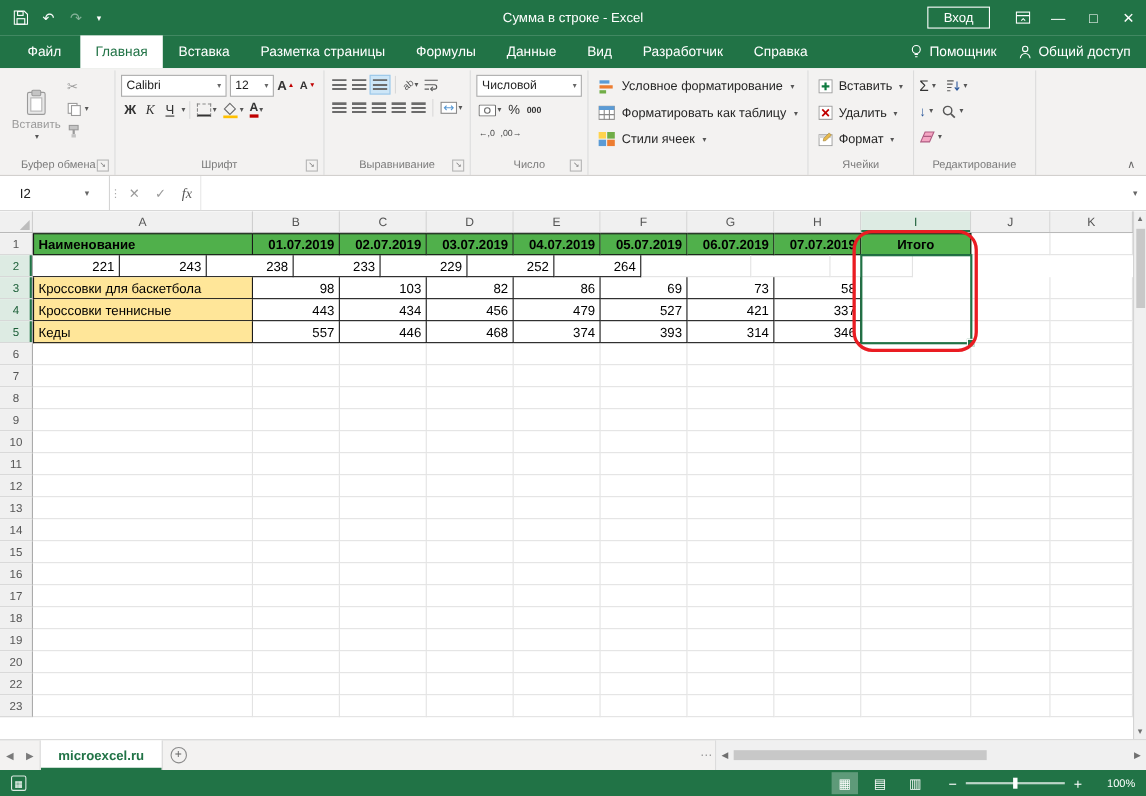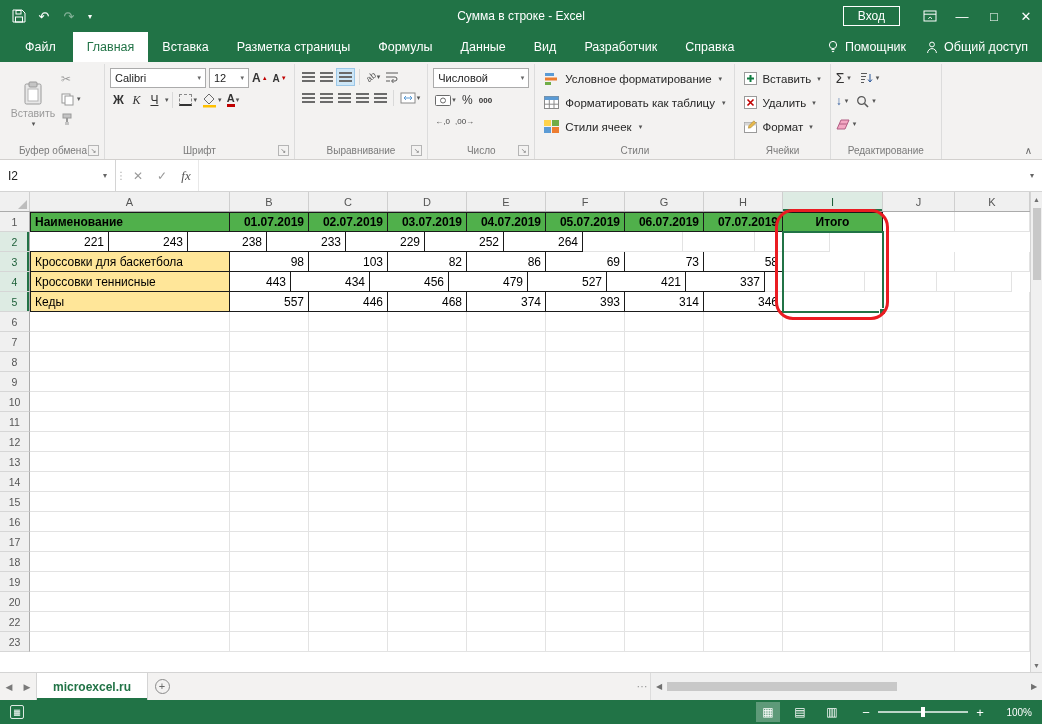--- a/index.html
+++ b/index.html
@@ -70,21 +70,21 @@
   .stylebtn{display:flex;align-items:center;gap:6px;font-size:11.5px;color:#262626;height:21px;padding:0 4px;white-space:nowrap;}
   .cellbtn{display:flex;align-items:center;gap:5px;font-size:11.5px;color:#262626;height:21px;padding:0 4px;white-space:nowrap;}
   .editbtn{display:flex;align-items:center;gap:2px;height:20px;}
   .sigma{font-size:14px;color:#333;}
   .filldown{color:#2b579a;font-weight:bold;font-size:12px;}
   .collapse{position:absolute;right:10px;bottom:3px;color:#666;font-size:10px;}
   .ico{display:inline-flex;align-items:center;}
 
   
   .formulabar{height:32px;background:#fff;border-bottom:1px solid #d4d4d4;display:flex;align-items:stretch;flex:0 0 32px;}
-  .namebox{width:116px;border-right:1px solid #d4d4d4;display:flex;align-items:center;padding:0 8px;font-size:12px;color:#222;}
+  .namebox{width:100px;border-right:1px solid #d4d4d4;display:flex;align-items:center;padding:0 18px;font-size:12px;color:#222;}
   .nb-arrow{margin-left:auto;font-size:8px;color:#666;}
   .fb-splitter{width:10px;display:flex;align-items:center;justify-content:center;color:#aaa;font-size:10px;}
   .fb-btn{width:24px;display:flex;align-items:center;justify-content:center;font-size:12px;color:#9a9a9a;}
   .fb-fx{color:#555;font-style:italic;font-family:"Liberation Serif",serif;font-size:13px;}
   .fb-input{flex:1;border-left:1px solid #e8e8e8;padding:0 6px;font-size:12px;display:flex;align-items:center;color:#000;}
   .fb-expand{width:20px;display:flex;align-items:center;justify-content:center;color:#666;font-size:8px;}
 
   
   .gridwrap{flex:1;display:flex;overflow:hidden;background:#fff;}
   .gridmain{width:1030px;display:flex;flex-direction:column;}
@@ -423,23 +423,20 @@
                 <rect x="0" y="0" width="7" height="6" fill="#ffd34d"></rect>
                 <rect x="8" y="0" width="7" height="6" fill="#70ad47"></rect>
                 <rect x="0" y="7" width="7" height="6" fill="#5b9bd5"></rect>
                 <rect x="8" y="7" width="7" height="6" fill="#ed7d31"></rect>
               </svg>
             </span>
           <span>Стили ячеек</span>
           <span class="mini-arr">▾</span>
         </div>
       </div>
-      <div class="rg-label">
-        <span>Стили</span>
-      </div>
     </div>
 
     <div class="rgroup">
       <div class="rg-body rg-col">
         <div class="cellbtn">
           <span class="ico">
               <svg width="13" height="13" viewBox="0 0 13 13">
                 <rect x="0.5" y="0.5" width="12" height="12" fill="#fff" stroke="#9a9a9a"></rect>
                 <path d="M6.5 3 v7 M3 6.5 h7" stroke="#107c41" stroke-width="2"></path>
               </svg>
@@ -596,21 +593,21 @@
             <div class="cell num right" style="width: 79px;">69</div>
             <div class="cell num right" style="width: 79px;">73</div>
             <div class="cell num right" style="width: 79px;">58</div>
             <div class="cell" style="width: 100px;"></div>
             <div class="cell" style="width: 72px;"></div>
             <div class="cell" style="width: 75px;"></div>
           </div>
           <div class="grow">
             <div class="rowh sel">4</div>
             <div class="cell name left first" style="width: 200px;">Кроссовки теннисные</div>
-            <div class="cell num right" style="width: 61px;">443</div>
+            <div class="cell num right" style="width: 79px;">443</div>
             <div class="cell num right" style="width: 79px;">434</div>
             <div class="cell num right" style="width: 79px;">456</div>
             <div class="cell num right" style="width: 79px;">479</div>
             <div class="cell num right" style="width: 79px;">527</div>
             <div class="cell num right" style="width: 79px;">421</div>
             <div class="cell num right" style="width: 79px;">337</div>
             <div class="cell" style="width: 100px;"></div>
             <div class="cell" style="width: 72px;"></div>
             <div class="cell" style="width: 75px;"></div>
           </div>

